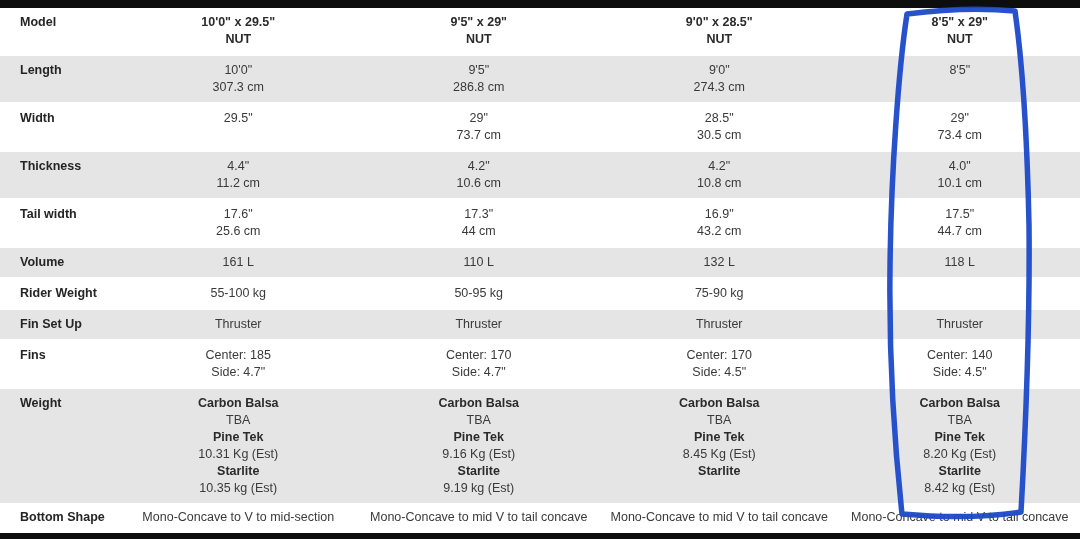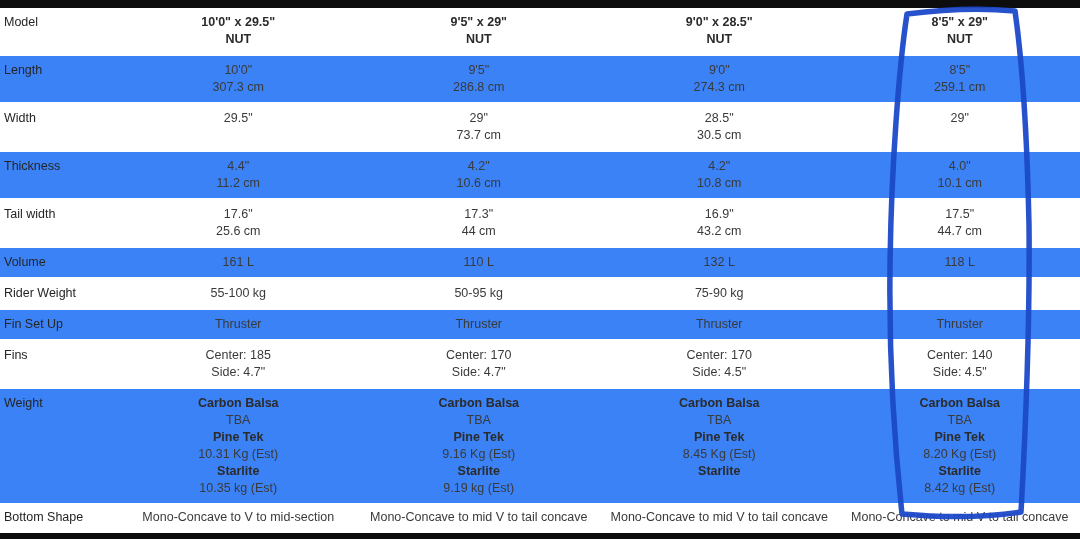--- a/index.html
+++ b/index.html
@@ -13,25 +13,25 @@
   .bar-bottom{height:6px;position:absolute;left:0;bottom:0;}
   .spec-table{display:flex;flex-direction:column;}
   .row{
     display:grid;
     grid-template-columns:118px 1fr 1fr 1fr 1fr;
     align-items:start;
     padding:6px 0;
     margin-bottom:2px;
     background:#ffffff;
   }
-  .row.shaded{background:#3b82f6;}
+  .row.shaded{background:#e5e5e5;}
   .row.bottom-row{padding:4px 0 2px 0;}
   .label{
-    font-weight:normal;color:#252525;
-    padding-left:4px;font-size:12.5px;line-height:17px;
+    font-weight:bold;color:#252525;
+    padding-left:20px;font-size:12.5px;line-height:17px;
   }
   .cell{
     text-align:center;font-size:12.5px;line-height:17px;color:#3a3a3a;
     padding:0 6px;
   }
   .cell .line.bold{font-weight:bold;color:#2b2b2b;}
   .annotation-svg{
     position:absolute;left:0;top:0;pointer-events:none;
   }
 </style>
@@ -69,38 +69,38 @@
       <div class="cell">
         <div class="line">9'5"</div>
         <div class="line">286.8 cm</div>
       </div>
       <div class="cell">
         <div class="line">9'0"</div>
         <div class="line">274.3 cm</div>
       </div>
       <div class="cell">
         <div class="line">8'5"</div>
-        <div class="line">259.1 cm</div>
       </div>
     </div>
     <div class="row">
       <div class="label">Width</div>
       <div class="cell">
         <div class="line">29.5"</div>
       </div>
       <div class="cell">
         <div class="line">29"</div>
         <div class="line">73.7 cm</div>
       </div>
       <div class="cell">
         <div class="line">28.5"</div>
         <div class="line">30.5 cm</div>
       </div>
       <div class="cell">
         <div class="line">29"</div>
+        <div class="line">73.4 cm</div>
       </div>
     </div>
     <div class="row shaded">
       <div class="label">Thickness</div>
       <div class="cell">
         <div class="line">4.4"</div>
         <div class="line">11.2 cm</div>
       </div>
       <div class="cell">
         <div class="line">4.2"</div>

